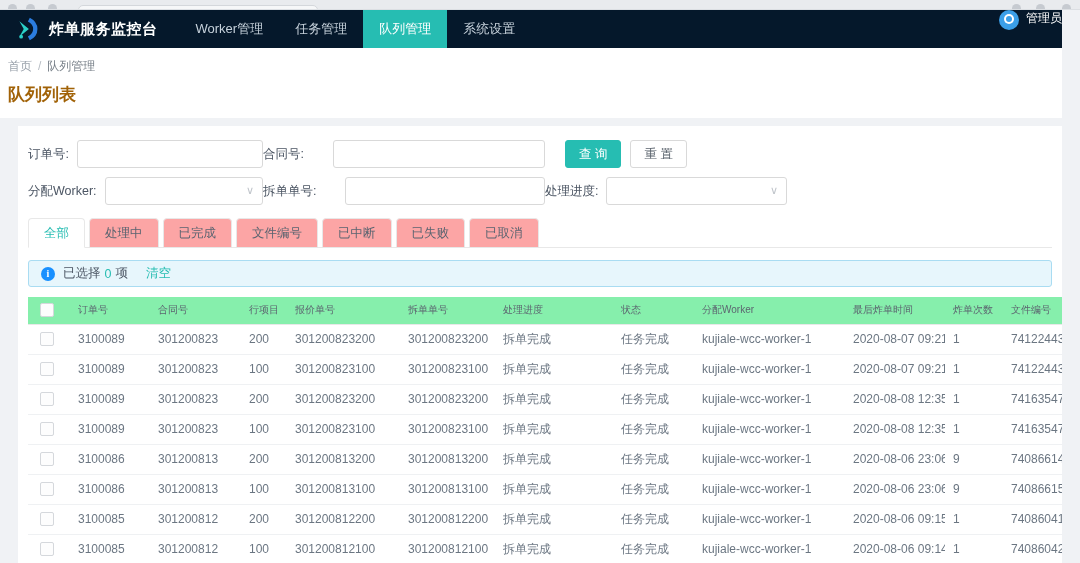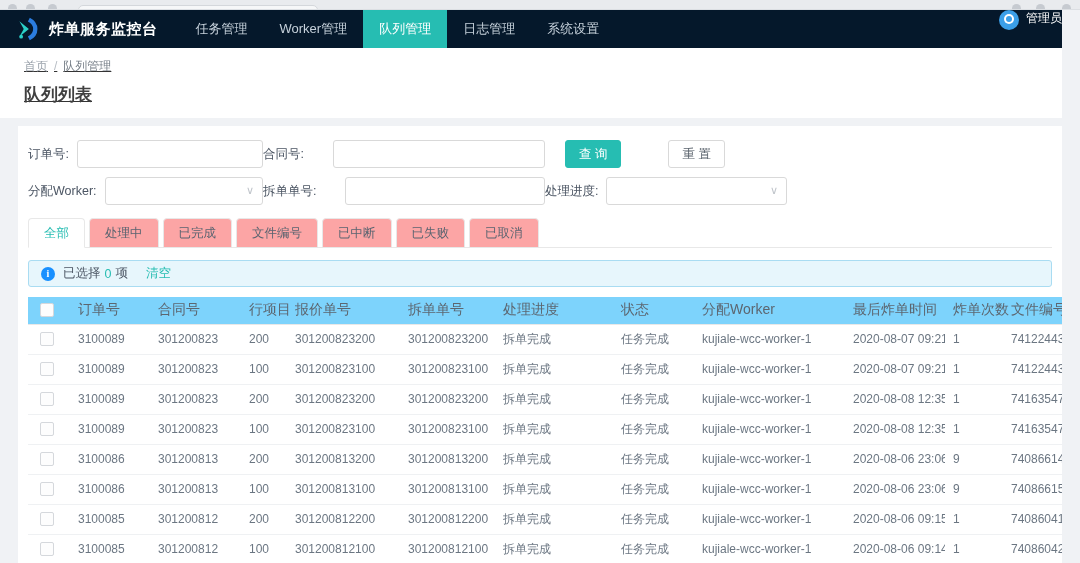--- a/index.html
+++ b/index.html
@@ -18,59 +18,59 @@
   .brand-title { color:#ffffff; font-size:15px; font-weight:bold; letter-spacing:.5px; }
   .nav-item { display:flex; align-items:center; padding:0 16px; color:#c6d1db; font-size:13px; cursor:pointer; }
   .nav-item.active { background:#26bdb2; color:#ffffff; }
   .nav-right { margin-left:auto; display:flex; align-items:flex-start; padding-right:18px; }
   .avatar { width:20px; height:20px; border-radius:50%; background:#3b9fe8; margin-right:7px; position:relative; }
   .avatar:after { content:""; position:absolute; left:5px; top:4px; width:10px; height:10px; border-radius:50%; background:#fff; }
   .avatar:before { content:""; position:absolute; left:7px; top:6px; width:6px; height:6px; border-radius:50%; background:#3b9fe8; z-index:1; }
   .user-name { color:#ffffff; font-size:12px; }
 
   
-  .page-header { background:#fff; padding:10px 24px 12px;text-decoration:underline; }
+  .page-header { background:#fff; padding:10px 8px 12px; }
   .breadcrumb { font-size:12px; color:#9aa2ab; }
   .breadcrumb .sep { margin:0 6px; color:#b7bdc4; }
   .breadcrumb .current { color:#788089; }
-  .page-title { margin-top:8px; font-size:17px; font-weight:bold; color:#404040; }
+  .page-title { margin-top:8px; font-size:17px; font-weight:bold; color:#a16207; }
 
   
   .content { padding:8px 18px 0; height:453px; }
   .card { background:#fff; height:100%; padding:14px 10px 0; overflow:hidden; position:relative; }
 
   
   .filter-row { display:flex; align-items:center; height:28px; margin-bottom:9px; }
   .fg { display:flex; align-items:center; height:28px;justify-content:space-between; }
   .fg-1 { width:235px; } .fg-2 { width:282px;gap:21px; } .fg-3 { width:242px; }
   .f-label { color:#4b5563; font-size:12.5px; margin-right:8px; white-space:nowrap; }
   .f-input, .f-select { flex:1; height:28px; border:1px solid #d9d9d9; border-radius:3px; background:#fff; font-size:12px; padding:0 8px; color:#555; outline:none; min-width:0; }
   .sel-wrap { flex:1; position:relative; display:flex; min-width:0; }
   .sel-wrap .f-select { width:100%; }
   .chev { position:absolute; right:9px; top:7px; color:#bfc4ca; font-size:11px; pointer-events:none; }
-  .btns { display:flex; align-items:flex-start; margin-left:20px;gap:38px; }
+  .btns { display:flex; align-items:flex-start; margin-left:20px; }
   .btn { height:28px; padding:0 13px; border-radius:3px; font-size:12.5px; cursor:pointer; border:1px solid transparent; }
   .btn-primary { background:#26bdb2; color:#fff; border-color:#26bdb2; }
   .btn-default { background:#fff; color:#57606a; border-color:#d9d9d9; margin-left:9px; }
 
   
   .tabs { margin-top:12px; border-bottom:1px solid #e8e8e8; display:flex; align-items:center; height:31px; }
   .tab { height:30px; line-height:28px; padding:0 15px; background:#fca5a5; border:1px solid #e8e8e8; border-bottom:none; border-radius:4px 4px 0 0; margin-right:4px; font-size:12.5px; color:#5a6470; cursor:pointer; position:relative; top:1px; border-bottom:1px solid #e8e8e8; }
   .tab.active { background:#fff; color:#26bdb2; border-bottom:1px solid #fff; }
 
   
   .alert { margin-top:12px; height:27px; background:#e7f6fc; border:1px solid #a9dcf2; border-radius:3px; display:flex; align-items:center; padding:0 12px; font-size:12.5px; color:#4b5563; }
   .info-icon { width:14px; height:14px; border-radius:50%; background:#1890ff; color:#fff; font-size:10px; line-height:14px; text-align:center; font-weight:bold; margin-right:8px; font-family:"Liberation Serif",serif; }
   .sel-count { color:#26bdb2; margin:0 4px; }
   .clear-link { color:#26bdb2; margin-left:18px; cursor:pointer; }
 
   
   .table-wrap { margin-top:10px; }
   table { border-collapse:collapse; table-layout:fixed; width:1100px; white-space:nowrap; }
-  thead th { background:#7dd3fc; height:27px; font-weight:normal; text-align:left; color:#5c6670; font-size:14px; padding:0 8px; border-bottom:1px solid #e8e8e8; }
+  thead th { background:#86efac; height:27px; font-weight:normal; text-align:left; color:#5c6670; font-size:10px; padding:0 8px; border-bottom:1px solid #e8e8e8; }
   tbody td { height:30px; color:#6b7682; font-size:12px; padding:0 8px; border-bottom:1px solid #eff1f3; overflow:hidden; }
   .cb { width:14px; height:14px; border:1px solid #d5d8dc; border-radius:2px; background:#fdfdfd; margin-left:4px; cursor:pointer; }
 
   
   .right-margin { position:fixed; right:0; top:10px; width:18px; height:553px; background:#f0f2f5; }
 </style>
 </head>
 <body>
 
 <div class="browser-strip">
@@ -86,24 +86,23 @@
 <div class="navbar">
   <div class="brand">
     <svg class="logo" width="24" height="24" viewBox="0 0 28 28">
       <polygon points="4,5 15,14 4,23 9,14" fill="#2ad0c8"></polygon>
       <path d="M15,3 C25,8 25,20 15,25" stroke="#2b7de0" stroke-width="5" fill="none"></path>
       <circle cx="6" cy="23" r="2.2" fill="#2ad0c8"></circle>
     </svg>
     <span class="brand-title">炸单服务监控台</span>
   </div>
   <div id="nav-items" style="display:flex; align-items:stretch;">
+      <div class="nav-item">Worker管理</div>
       <div class="nav-item">任务管理</div>
-      <div class="nav-item">Worker管理</div>
       <div class="nav-item active">队列管理</div>
-      <div class="nav-item">日志管理</div>
       <div class="nav-item">系统设置</div>
     </div>
   <div class="nav-right">
     <span class="avatar"></span>
     <span class="user-name">管理员</span>
   </div>
 </div>
 
 <div class="page-header">
   <div class="breadcrumb">

